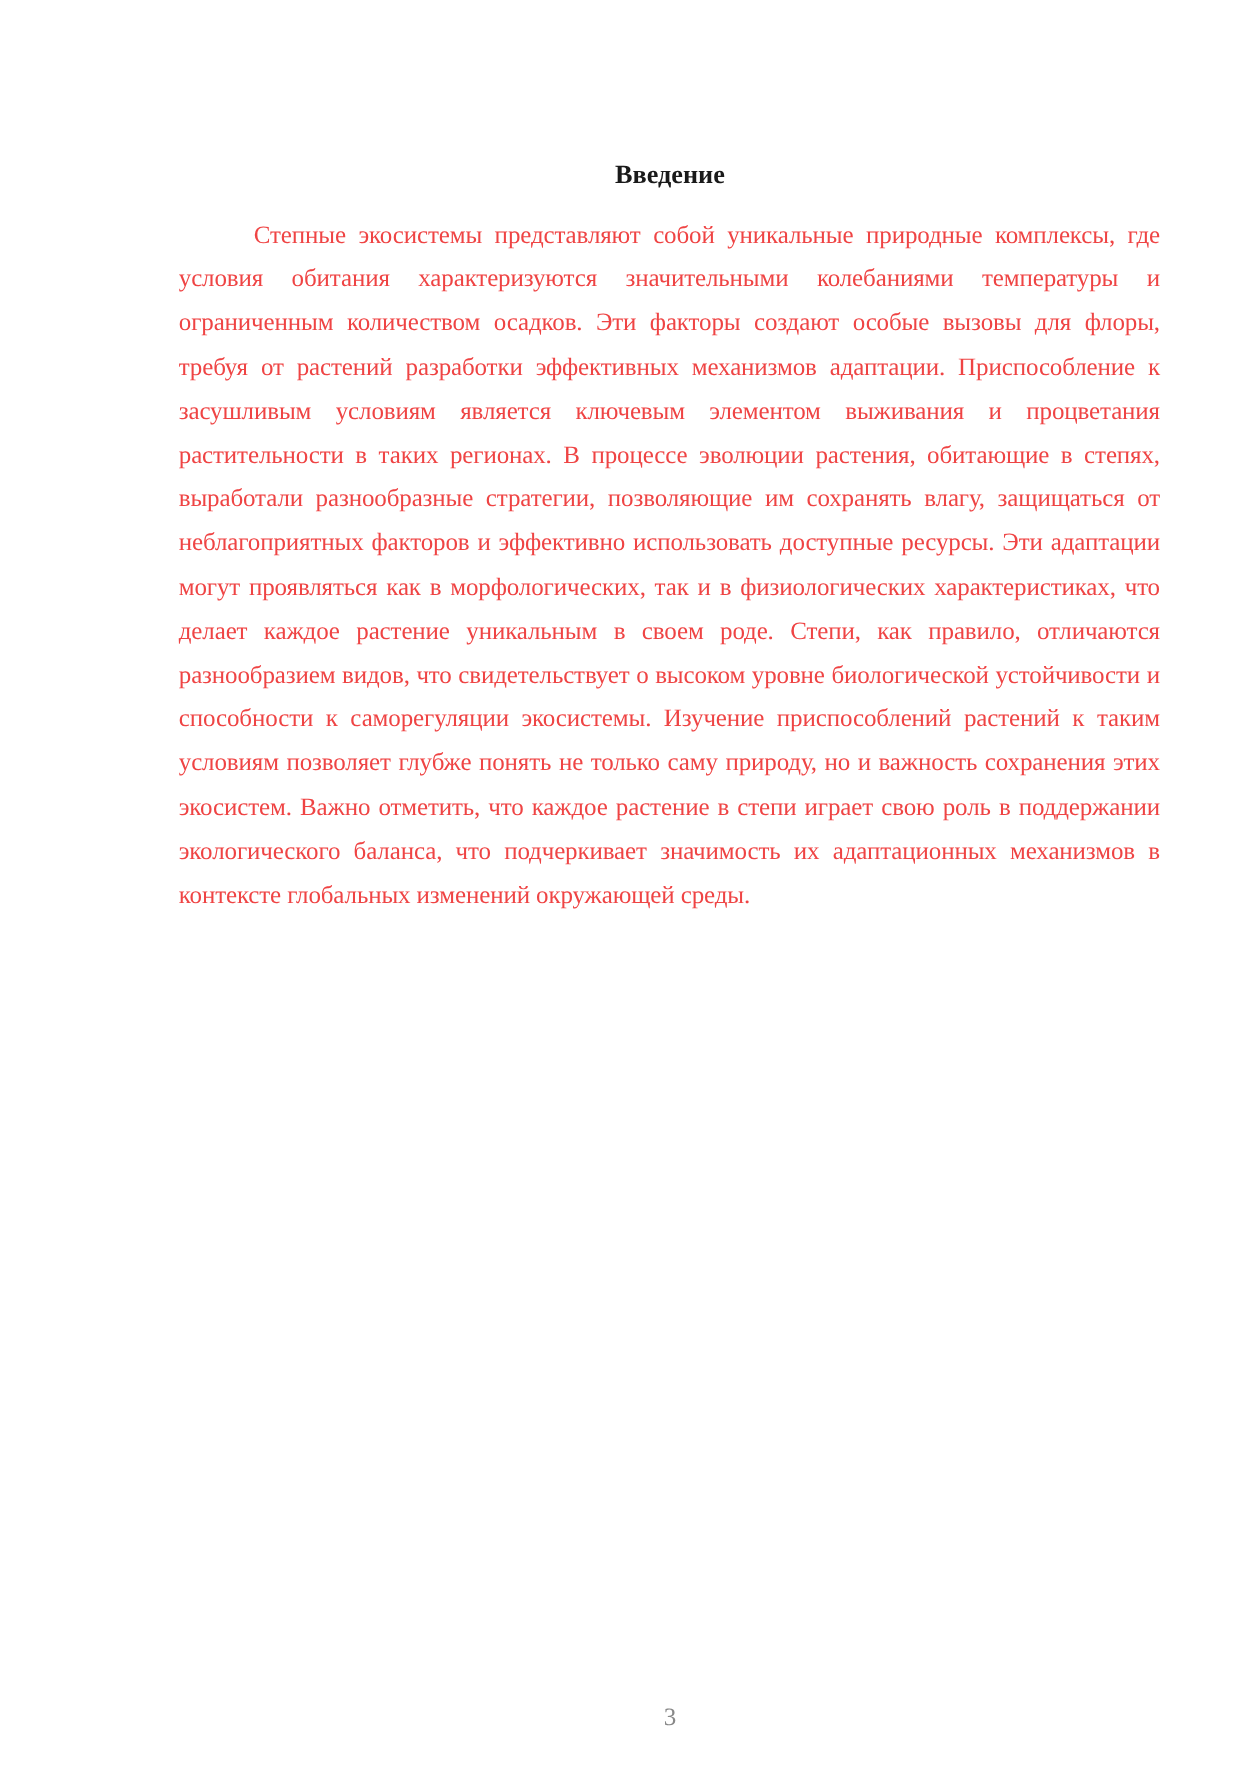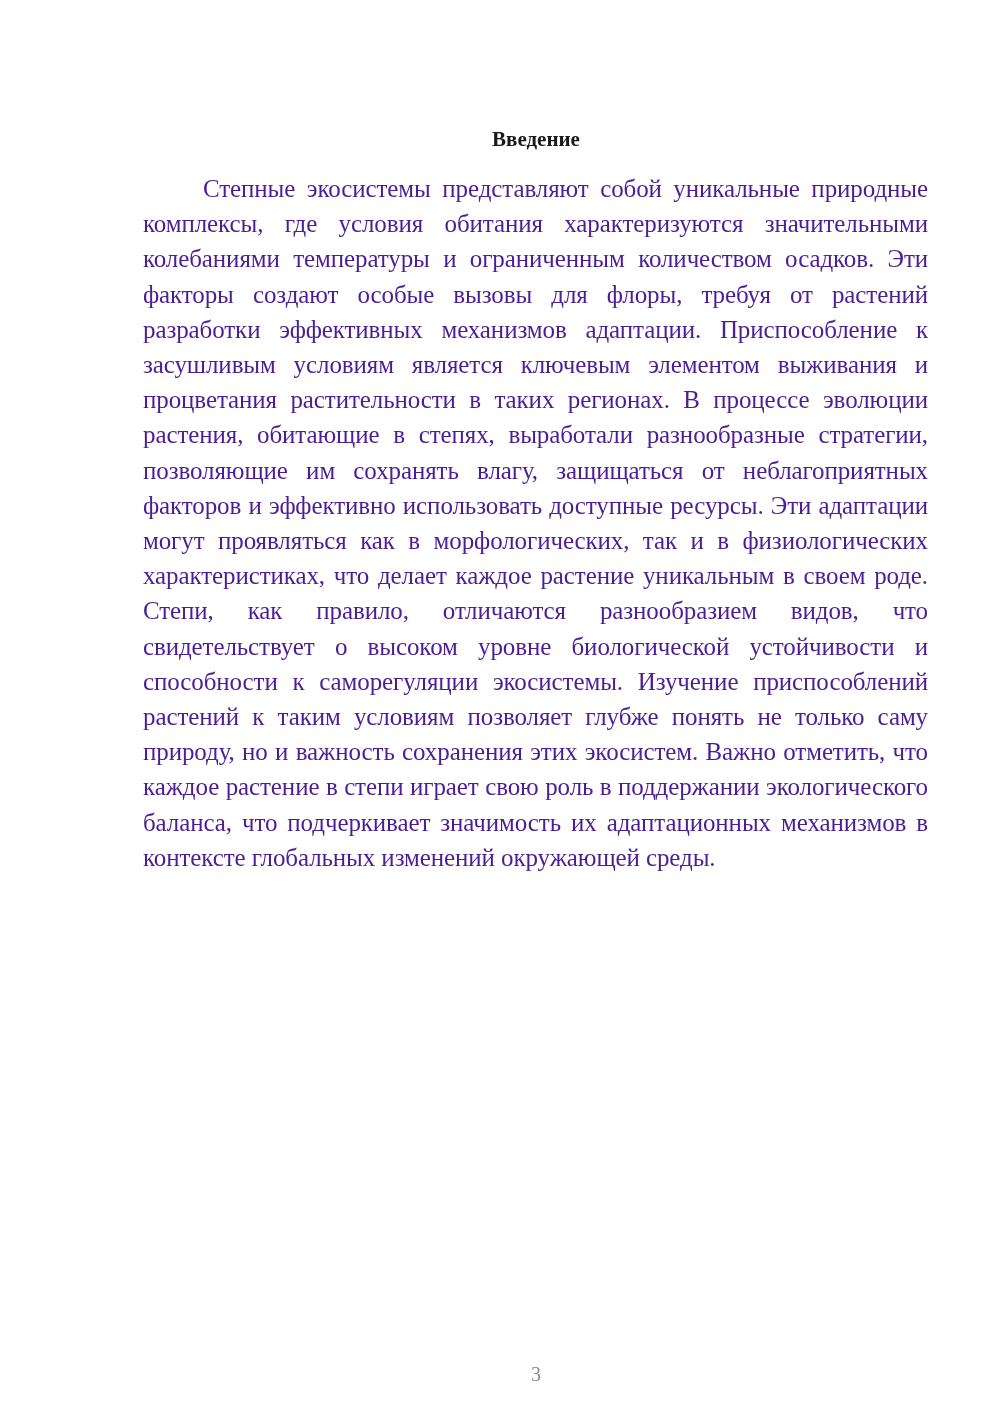--- a/index.html
+++ b/index.html
@@ -32,25 +32,25 @@
       font-weight: bold;
       font-size: 21px;
       line-height: 28px;
       color: #1a1a1a;
     }
     .body-text {
       position: absolute;
       top: 143px;
       left: 143px;
       width: 785px;
-      font-size: 25px;
+      font-size: 20px;
       line-height: 35.2px;
       text-align: justify;
       text-indent: 60px;
-      color: #4c1d95;
+      color: #ef4444;
       margin: 0;
       letter-spacing: -0.1px;
     }
     .page-number {
       position: absolute;
       top: 1333px;
       left: 0;
       width: 1072px;
       text-align: center;
       font-size: 20px;

